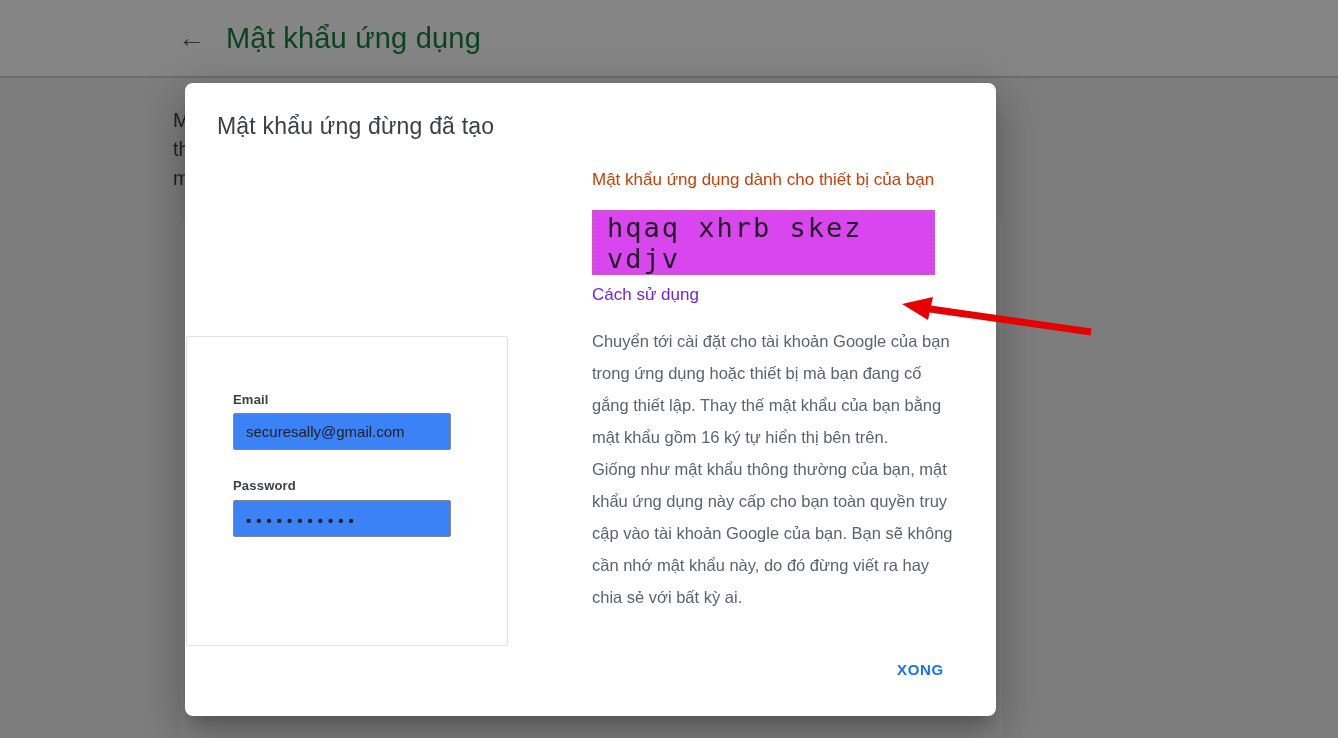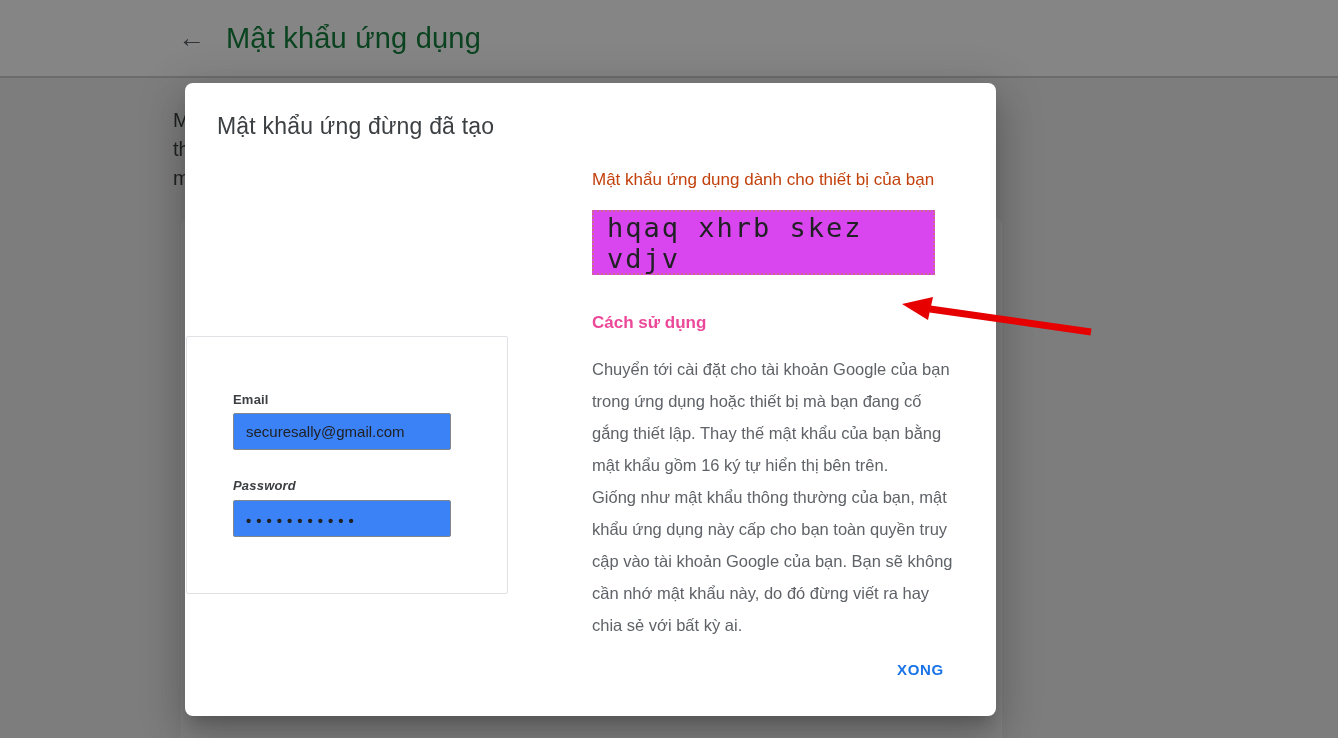--- a/index.html
+++ b/index.html
@@ -40,29 +40,29 @@
     background:#fff; border-radius:8px; z-index:10;
     box-shadow:0 11px 15px -7px rgba(0,0,0,.2), 0 24px 38px 3px rgba(0,0,0,.14), 0 9px 46px 8px rgba(0,0,0,.12);
   }
   .modal-title {
     position:absolute; left:32px; top:30px;
     font-size:23px; font-weight:500; color:#3c4043; letter-spacing:0.2px;
   }
 
   
   .form-card {
-    position:absolute; left:1px; top:253px; width:322px; height:258px;
+    position:absolute; left:1px; top:253px; width:322px; height:310px;
     background:#fff; border:1px solid #dfe1e5; border-radius:2px;
   }
   .field-label {
     position:absolute; left:46px;
     font-size:13px; font-weight:700; color:#3c4043; letter-spacing:0.2px;
   }
   .field-label.email { top:55px; }
-  .field-label.password { top:141px;font-style:italic; }
+  .field-label.password { top:141px; }
   .field-box {
     position:absolute; left:46px; width:218px; height:37px;
     border:1px solid #80868b; border-radius:2px; background:#3b82f6;
     display:flex; align-items:center; padding-left:12px;
   }
   .field-box.email { top:76px; font-size:15px; color:#202124; }
   .field-box.password { top:163px; font-size:15px; color:#202124;
     letter-spacing:5px; font-weight:700; padding-top:4px; }
 
   
@@ -71,21 +71,21 @@
     font-size:17px; line-height:26px; font-weight:500; color:#c2410c;
   }
   .password-highlight {
     margin-top:17px; width:343px; height:65px;
     background:#d946ef; border:2px dotted rgba(189,142,17,0.45);
     display:flex; align-items:center; padding-left:13px;
     font-family:"DejaVu Sans Mono", monospace; font-size:27px;
     letter-spacing:2px; color:#202124;
   }
   .usage-heading {
-    margin-top:38px; font-size:17px; font-weight:700; color:#ec4899;
+    margin-top:10px; font-size:17px; font-weight:400; color:#6d28d9;
   }
   .usage-para {
     margin-top:0; font-size:16.5px; line-height:32px; color:#5f6368;
   }
   .usage-para.first { margin-top:20px; }
 
   .done-button {
     position:absolute; right:44px; bottom:32px;
     font-size:15px; font-weight:700; color:#1a73e8; letter-spacing:0.7px;
     background:none; border:none; font-family:"Liberation Sans", sans-serif;

